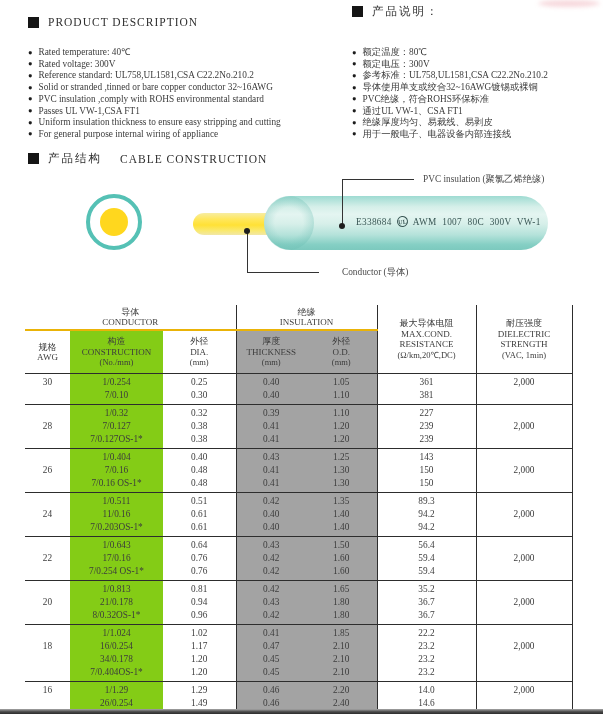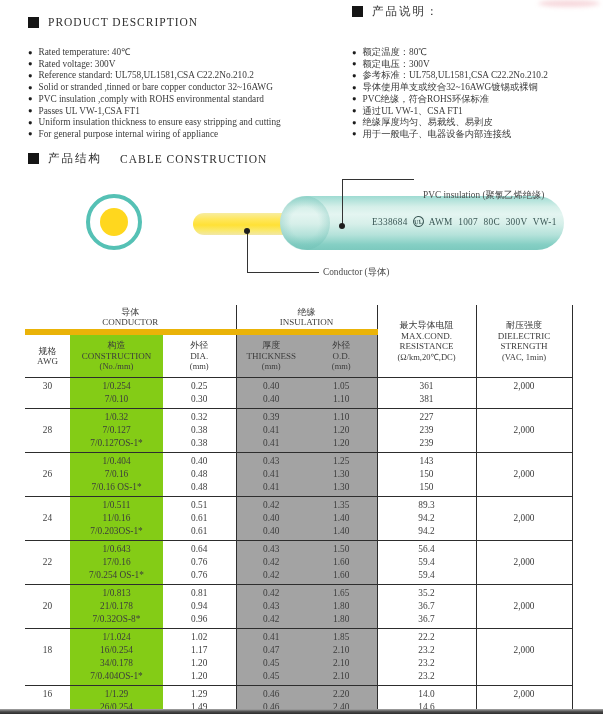--- a/index.html
+++ b/index.html
@@ -22,21 +22,21 @@
   
   .abs { position:absolute; }
   .xsec-ring { left:86px; top:194px; width:56px; height:56px; border:4px solid #55c1b5; border-radius:50%; box-sizing:border-box; background:#ffffff; }
   .xsec-core { left:100px; top:208px; width:28px; height:28px; border-radius:50%; background:#ffd71e; }
   .rod {
     left:193px; top:213px; width:115px; height:22px; border-radius:11px 0 0 11px;
     background:linear-gradient(180deg,#f7eda2 0%,#ffe75c 28%,#ffe136 55%,#f9e96e 80%,#f2e7a6 100%);
     z-index:1;
   }
   .jacket {
-    left:280px; top:196px; width:284px; height:54px; border-radius:27px;
+    left:264px; top:196px; width:284px; height:54px; border-radius:27px;
     background:linear-gradient(180deg,#9edbd2 0%,#d5efe9 20%,#e4f5f1 34%,#d6efe9 52%,#b4e2da 72%,#85cfc4 90%,#7cc9be 100%);
     z-index:2;
   }
   .jacket::before {
     content:""; position:absolute; left:0px; top:0; width:50px; height:100%; border-radius:50%;
     background:radial-gradient(ellipse at center, rgba(140,210,200,0) 40%, rgba(104,188,177,0.40) 78%, rgba(104,188,177,0) 100%);
   }
   .cable-print {
     position:absolute; left:92px; top:20px; font-size:9.3px; color:#3a5755;
     letter-spacing:0.3px; word-spacing:3px; white-space:nowrap; display:flex; align-items:center;
@@ -46,21 +46,21 @@
     font-size:6px; line-height:11px; text-align:center; font-weight:700; margin:0 5px;
     transform:rotate(-8deg); box-sizing:border-box;
   }
   .leader { background:#333333; z-index:3; }
   .dot { width:6px; height:6px; border-radius:50%; background:#1e1e1e; z-index:4; }
   .callout { font-size:9.3px; color:#4a4a4a; white-space:nowrap; z-index:3; }
   
   table.spec { position:absolute; left:25px; top:305px; width:547px; border-collapse:collapse; table-layout:fixed; z-index:1; }
   table.spec th, table.spec td { font-weight:400; text-align:center; padding:0; }
   .grp-row th { height:24px; font-size:9px; line-height:10.5px; color:#3c3c3c; }
-  .grp-row th.grp { border-bottom:6px solid #eab308; }
+  .grp-row th.grp { border-bottom:2px solid #eab308; }
   .sub-row th { height:42px; font-size:9px; line-height:10.5px; color:#3c3c3c; }
   .sub-row th, th.hd2 { border-bottom:1.5px solid #2d2d2d; }
   th .unit { display:block; font-size:8.5px; }
   th span { display:block; }
   .band-yellow { background:#84cc16; }
   .band-blue { background:#a3a3a3; }
   .vline { border-left:1.5px solid #2d2d2d; }
   .rline { border-right:1.5px solid #2d2d2d; }
   table.spec td { font-size:9.3px; height:13px; line-height:13px; color:#3c3c3c; }
   tr.grp-start td { border-top:1.5px solid #2d2d2d; padding-top:2px; }
@@ -120,26 +120,26 @@
     <div class="cable-print">
       <span>E338684</span>
       <span class="ul-mark">UL</span>
       <span>AWM 1007 80C 300V VW-1</span>
     </div>
   </div>
 
   <div class="abs dot" style="left:339px; top:223px;"></div>
   <div class="abs leader" style="left:342px; top:179px; width:1px; height:47px;"></div>
   <div class="abs leader" style="left:342px; top:179px; width:72px; height:1px;"></div>
-  <div class="abs callout" style="left:423px; top:173px;margin-top:16px;">PVC insulation (聚氯乙烯绝缘)</div>
+  <div class="abs callout" style="left:423px; top:173px;">PVC insulation (聚氯乙烯绝缘)</div>
 
   <div class="abs dot" style="left:244px; top:228px;"></div>
   <div class="abs leader" style="left:247px; top:231px; width:1px; height:41px;"></div>
   <div class="abs leader" style="left:247px; top:272px; width:72px; height:1px;"></div>
-  <div class="abs callout" style="left:323px; top:266px;">Conductor (导体)</div>
+  <div class="abs callout" style="left:342px; top:266px;">Conductor (导体)</div>
 
   <table class="spec">
     <colgroup>
       <col style="width:45px">
         <col style="width:93px">
         <col style="width:73px">
       <col style="width:70px">
         <col style="width:71px">
         <col style="width:99px">
         <col style="width:96px">
@@ -334,21 +334,21 @@
           <td class="c-awg">20</td>
           <td class="c-const band-yellow">21/0.178</td>
           <td class="c-dia">0.94</td>
           <td class="c-thk band-blue vline">0.43</td>
           <td class="c-od band-blue">1.80</td>
           <td class="c-res vline">36.7</td>
           <td class="c-diel vline rline">2,000</td>
         </tr>
         <tr class="grp-end">
           <td class="c-awg"></td>
-          <td class="c-const band-yellow">7/0.32OS-8*</td>
+          <td class="c-const band-yellow">8/0.32OS-1*</td>
           <td class="c-dia">0.96</td>
           <td class="c-thk band-blue vline">0.42</td>
           <td class="c-od band-blue">1.80</td>
           <td class="c-res vline">36.7</td>
           <td class="c-diel vline rline"></td>
         </tr>
         <tr class="grp-start">
           <td class="c-awg"></td>
           <td class="c-const band-yellow">1/1.024</td>
           <td class="c-dia">1.02</td>

